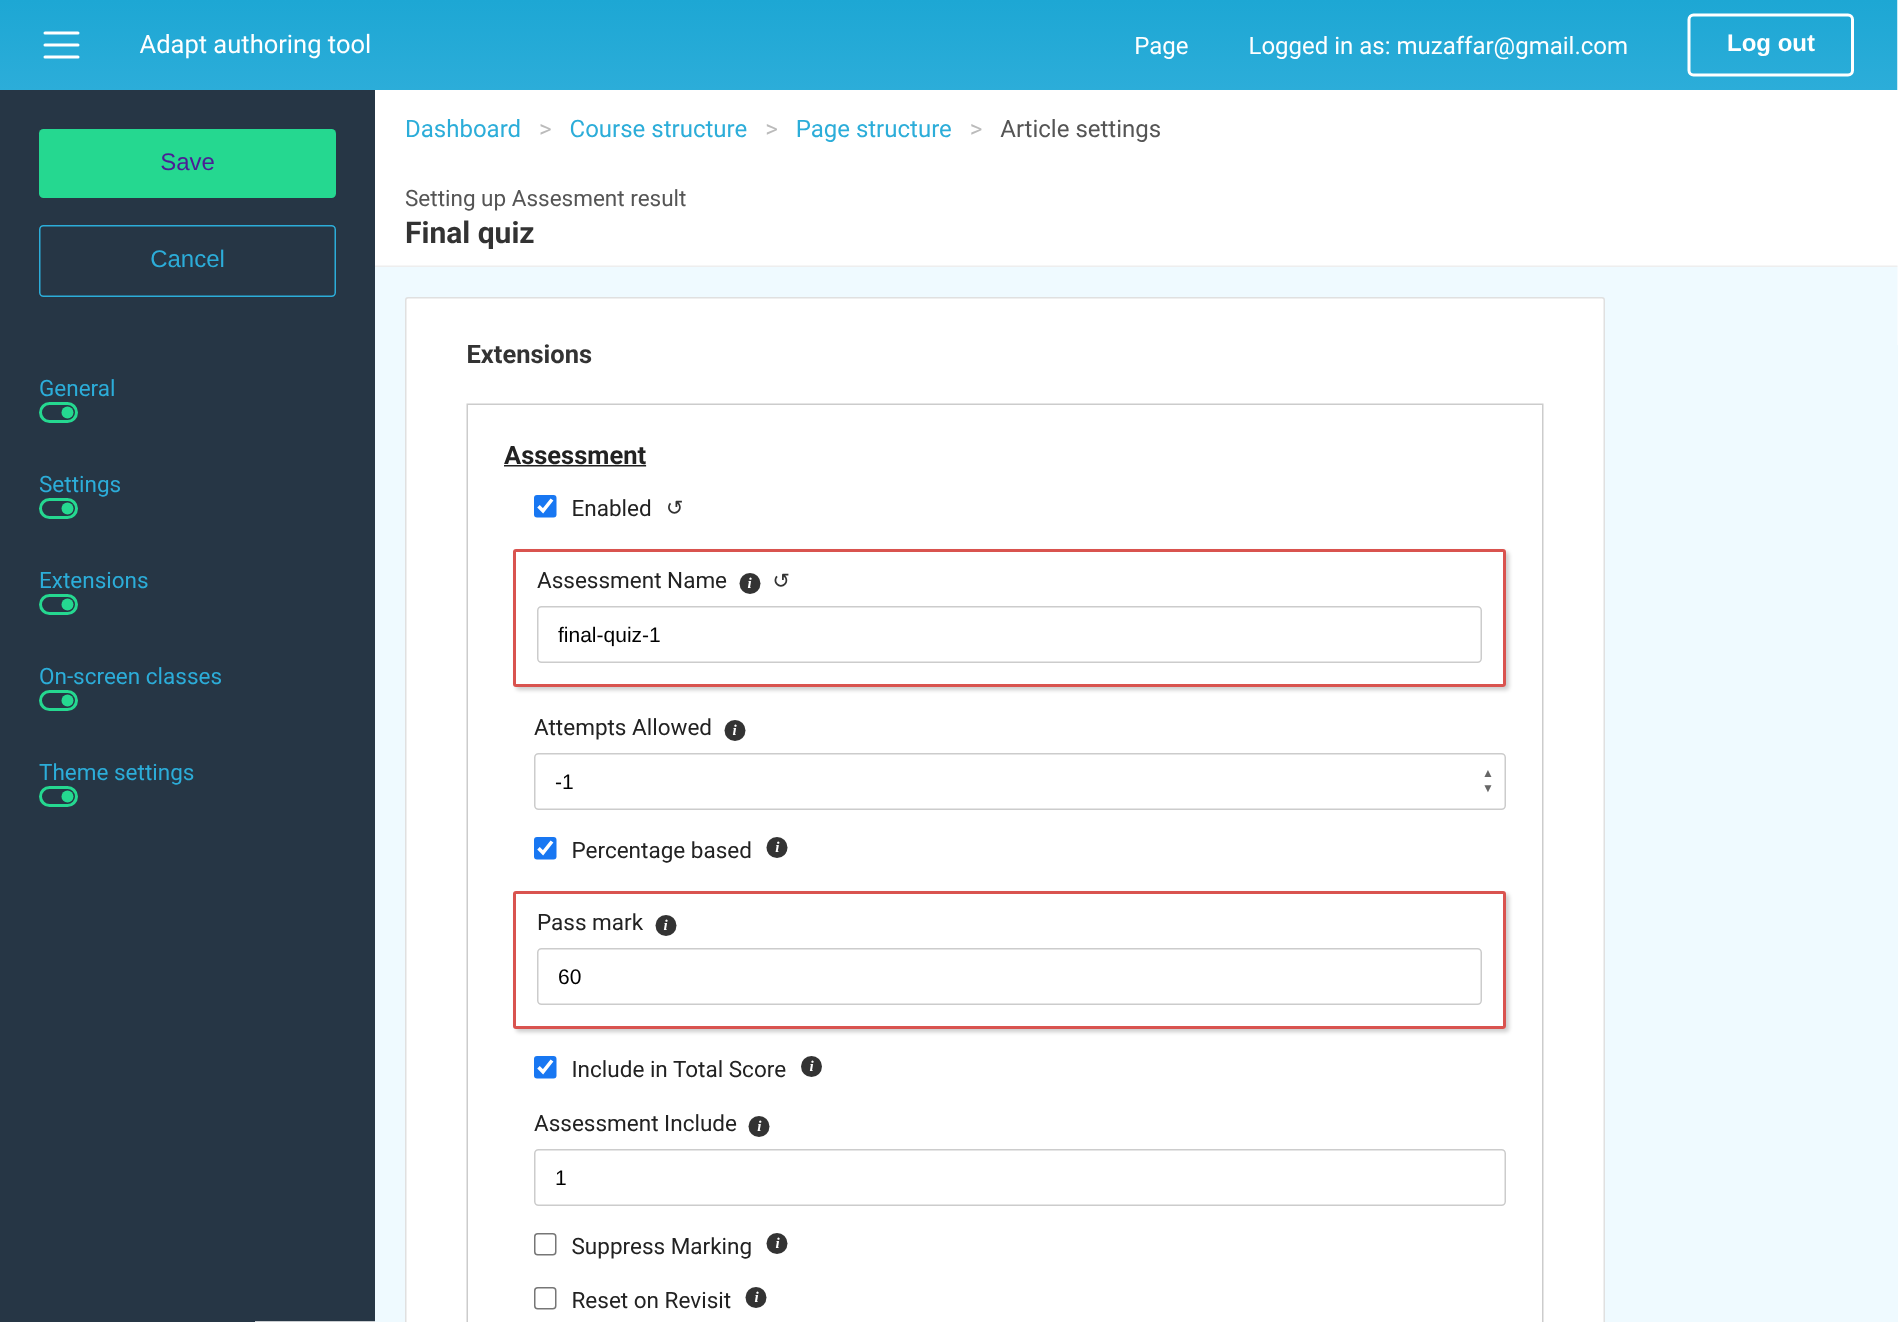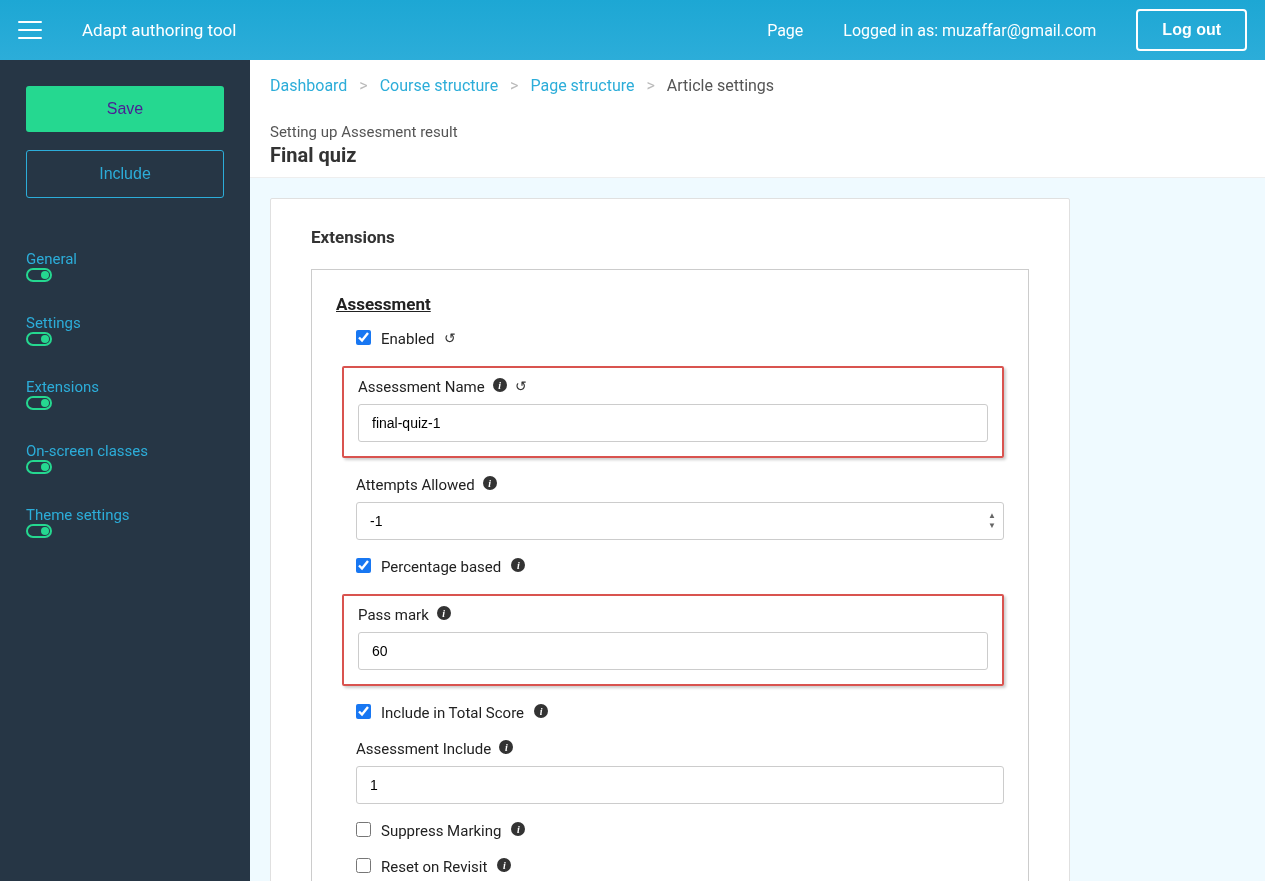--- a/index.html
+++ b/index.html
@@ -1,18 +1,18 @@
 <!DOCTYPE html>
 <html><head>
 <meta charset="utf-8">
 <style>
 * { box-sizing: border-box; margin: 0; padding: 0; }
 body { font-family: -apple-system, BlinkMacSystemFont, "Segoe UI", Roboto, sans-serif; background: #fff; }
 
-.topbar { background: linear-gradient(to bottom, #1da7d4, #2cadd9); height: 60px; display: flex; align-items: center; padding: 0 18px; color: #fff; }
+.topbar { background: linear-gradient(to bottom, #1da7d4, #2cadd9); height: 60px; display: flex; align-items: center; padding: 0 29px; color: #fff; }
 .hamburger { width: 24px; height: 18px; display: flex; flex-direction: column; justify-content: space-between; cursor: pointer; margin-right: 40px; }
 .hamburger span { display: block; height: 2px; background: #fff; border-radius: 1px; }
 .app-title { font-size: 17px; font-weight: 400; }
 .topbar-right { margin-left: auto; display: flex; align-items: center; gap: 40px; }
 .help-link { color: #fff; font-size: 16px; text-decoration: none; }
 .login-text { color: #fff; font-size: 16px; }
 .logout-btn { border: 2px solid #fff; background: transparent; color: #fff; padding: 10px 24px; border-radius: 4px; font-size: 16px; font-weight: 600; cursor: pointer; }
 
 .layout { display: flex; height: calc(100vh - 60px); }
 .sidebar { width: 250px; background: #263645; padding: 26px; flex-shrink: 0; }
@@ -34,21 +34,21 @@
 .panel { background: #fff; border: 1px solid #e0e0e0; border-radius: 2px; padding: 28px 40px 40px 40px; max-width: 800px; }
 .panel-title { font-size: 17px; font-weight: 700; color: #333; margin-bottom: 22px; }
 .section-box { border: 1px solid #ccc; padding: 24px; }
 .section-title { font-size: 17px; font-weight: 700; text-decoration: underline; color: #222; margin-bottom: 16px; }
 
 .field-row { margin-bottom: 18px; padding-left: 20px; }
 .highlight-box { border: 2px solid #d9534f; border-radius: 2px; padding: 10px 14px 14px 14px; margin-bottom: 18px; margin-left: 6px; box-shadow: 2px 2px 3px rgba(0,0,0,0.2); }
 .highlight-box .field-label { margin-bottom: 8px; }
 .checkbox-row { display: flex; align-items: flex-start; gap: 10px; font-size: 15px; color: #222; }
 .checkbox-row input[type="checkbox"] { width: 15px; height: 15px; accent-color: #1877f2; cursor: pointer; }
-.field-label { font-size: 15px; color: #222; margin-bottom: 8px; display: flex; align-items: flex-start; gap: 8px; }
+.field-label { font-size: 15px; color: #222; margin-bottom: 8px; display: flex; align-items: flex-end; gap: 8px; }
 .text-input { width: 100%; padding: 10px 13px; border: 1px solid #ccc; border-radius: 3px; font-size: 14px; }
 .info-icon { display: inline-flex; width: 14px; height: 14px; background: #333; color: #fff; border-radius: 50%; align-items: center; justify-content: center; font-size: 10px; font-weight: bold; font-style: italic; font-family: serif; }
 .reset-icon { display: inline-block; font-size: 14px; color: #333; transform: scaleX(-1); }
 .number-input-wrap { position: relative; }
 .number-input-wrap .text-input { padding-right: 30px; }
 .stepper { position: absolute; right: 8px; top: 50%; transform: translateY(-50%); display: flex; flex-direction: column; font-size: 8px; color: #666; line-height: 1; gap: 2px; }
 .stepper span { cursor: pointer; }
 </style>
 </head>
 <body>
@@ -63,21 +63,21 @@
   <div class="topbar-right">
     <a class="help-link">Page</a>
     <span class="login-text">Logged in as: muzaffar@gmail.com</span>
     <button class="logout-btn">Log out</button>
   </div>
 </div>
 
 <div class="layout">
   <div class="sidebar">
     <button class="btn-save">Save</button>
-    <button class="btn-cancel">Include</button>
+    <button class="btn-cancel">Cancel</button>
 
     <div class="nav-item">
       <span>General</span>
       <span class="pill-toggle"></span>
     </div>
     <div class="nav-item">
       <span>Settings</span>
       <span class="pill-toggle"></span>
     </div>
     <div class="nav-item">

